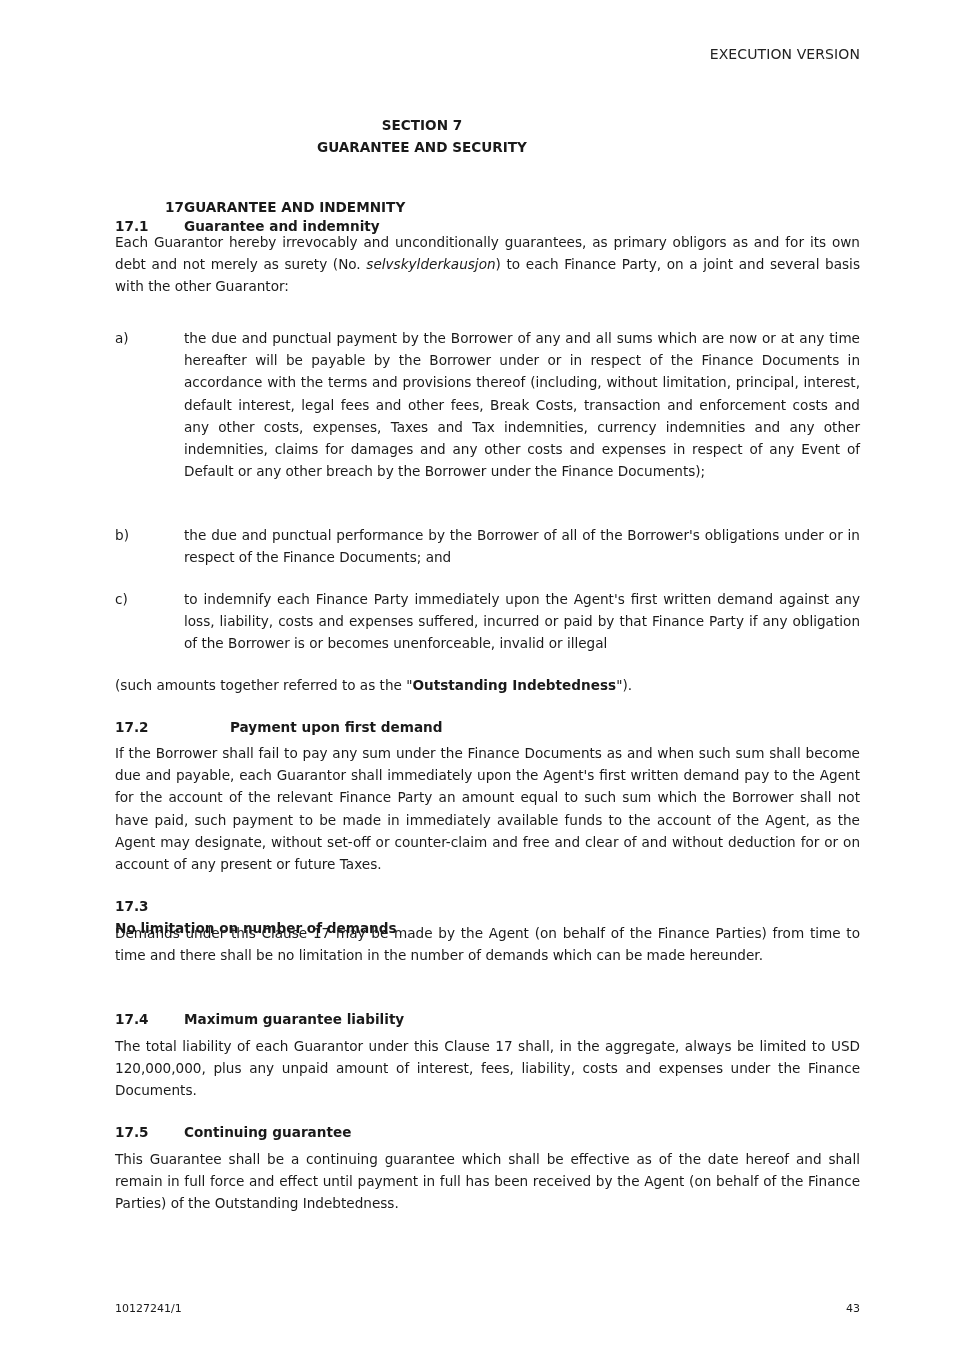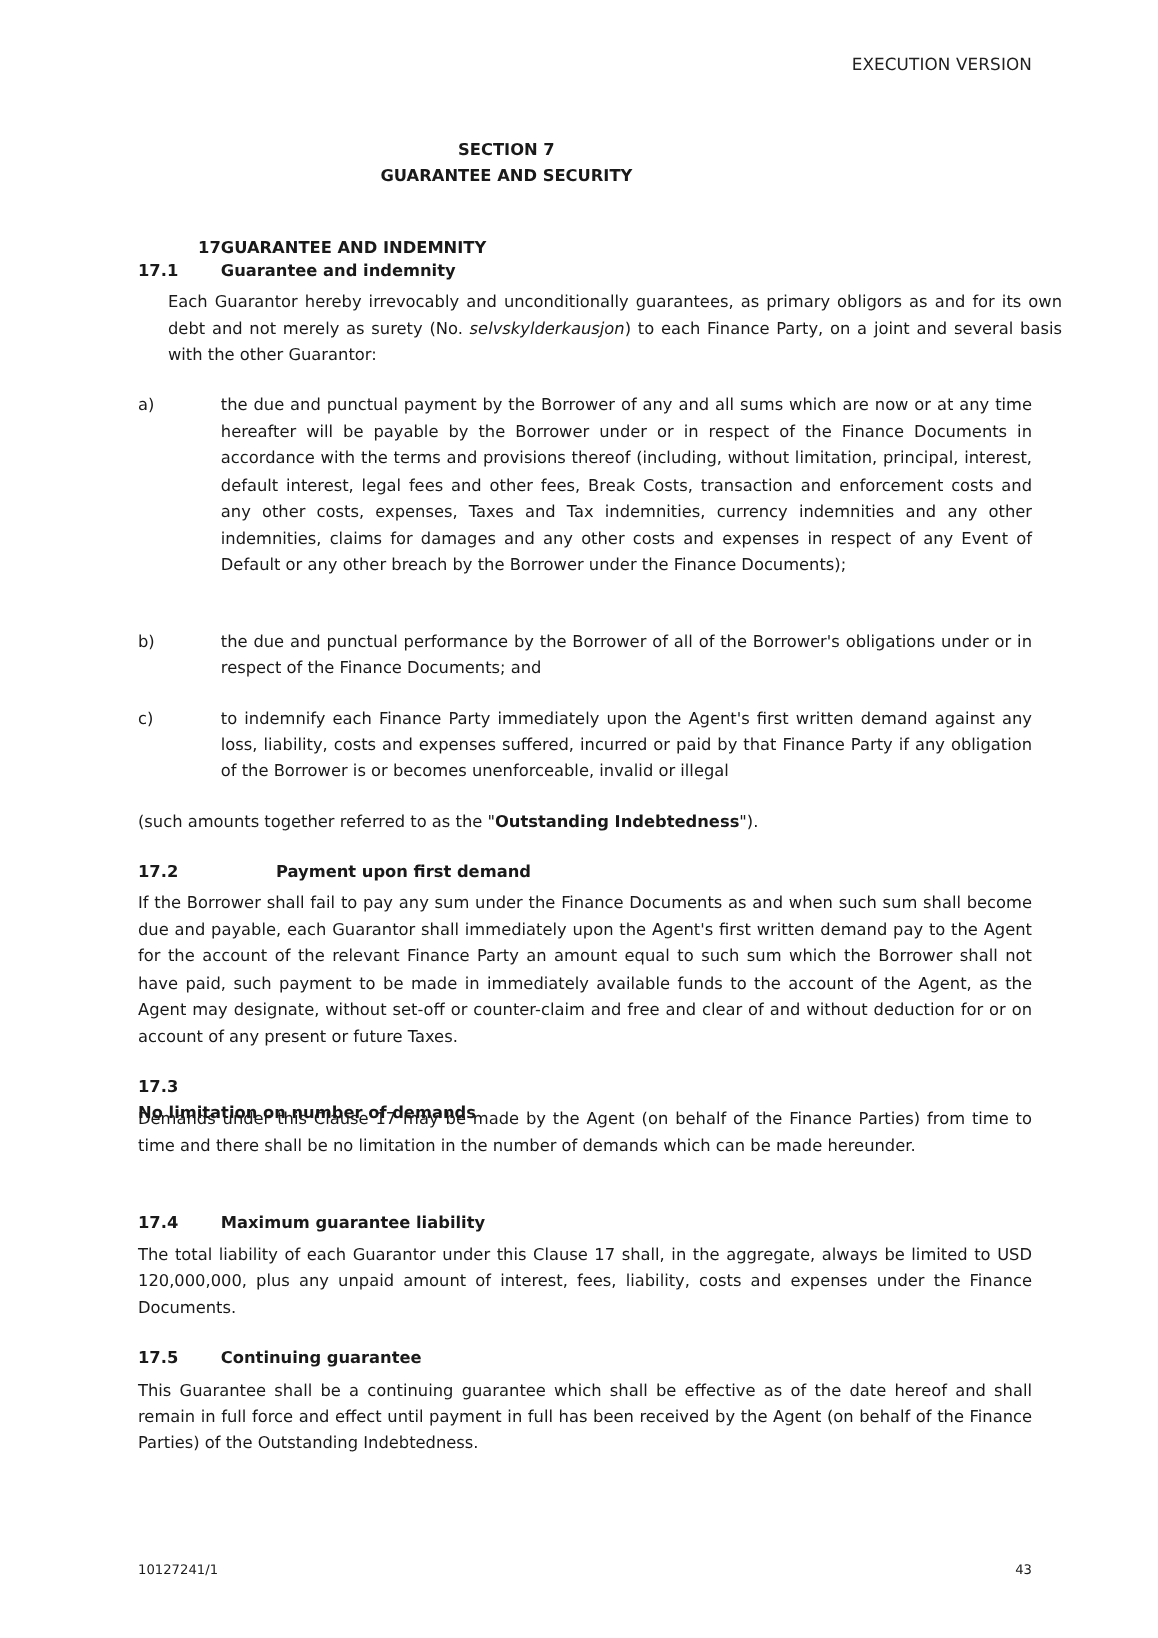--- a/index.html
+++ b/index.html
@@ -40,21 +40,21 @@
 
 <div class="block heading" style="top:196px;text-align:right;">
   <span class="num">17</span>
   <span>GUARANTEE AND INDEMNITY</span>
 </div>
 
 <div class="block heading" style="top:215px;">
   <span class="num">17.1</span>
   <span>Guarantee and indemnity</span>
 </div>
-<div class="block para" style="top:241px;margin-left:25px;"><span>Each Guarantor hereby irrevocably and unconditionally guarantees, as primary obligors as and for its own debt and not merely as surety (No. </span><em>selvskylderkausjon</em><span>) to each Finance Party, on a joint and several basis with the other Guarantor:</span></div>
+<div class="block para" style="top:231px;"><span>Each Guarantor hereby irrevocably and unconditionally guarantees, as primary obligors as and for its own debt and not merely as surety (No. </span><em>selvskylderkausjon</em><span>) to each Finance Party, on a joint and several basis with the other Guarantor:</span></div>
 
 <div class="block item" style="top:327px;">
   <span class="lbl">a)</span>
   <span class="txt">the due and punctual payment by the Borrower of any and all sums which are now or at any time hereafter will be payable by the Borrower under or in respect of the Finance Documents in accordance with the terms and provisions thereof (including, without limitation, principal, interest, default interest, legal fees and other fees, Break Costs, transaction and enforcement costs and any other costs, expenses, Taxes and Tax indemnities, currency indemnities and any other indemnities, claims for damages and any other costs and expenses in respect of any Event of Default or any other breach by the Borrower under the Finance Documents);</span>
 </div>
 <div class="block item" style="top:524px;">
   <span class="lbl">b)</span>
   <span class="txt">the due and punctual performance by the Borrower of all of the Borrower's obligations under or in respect of the Finance Documents; and</span>
 </div>
 <div class="block item" style="top:588px;">

